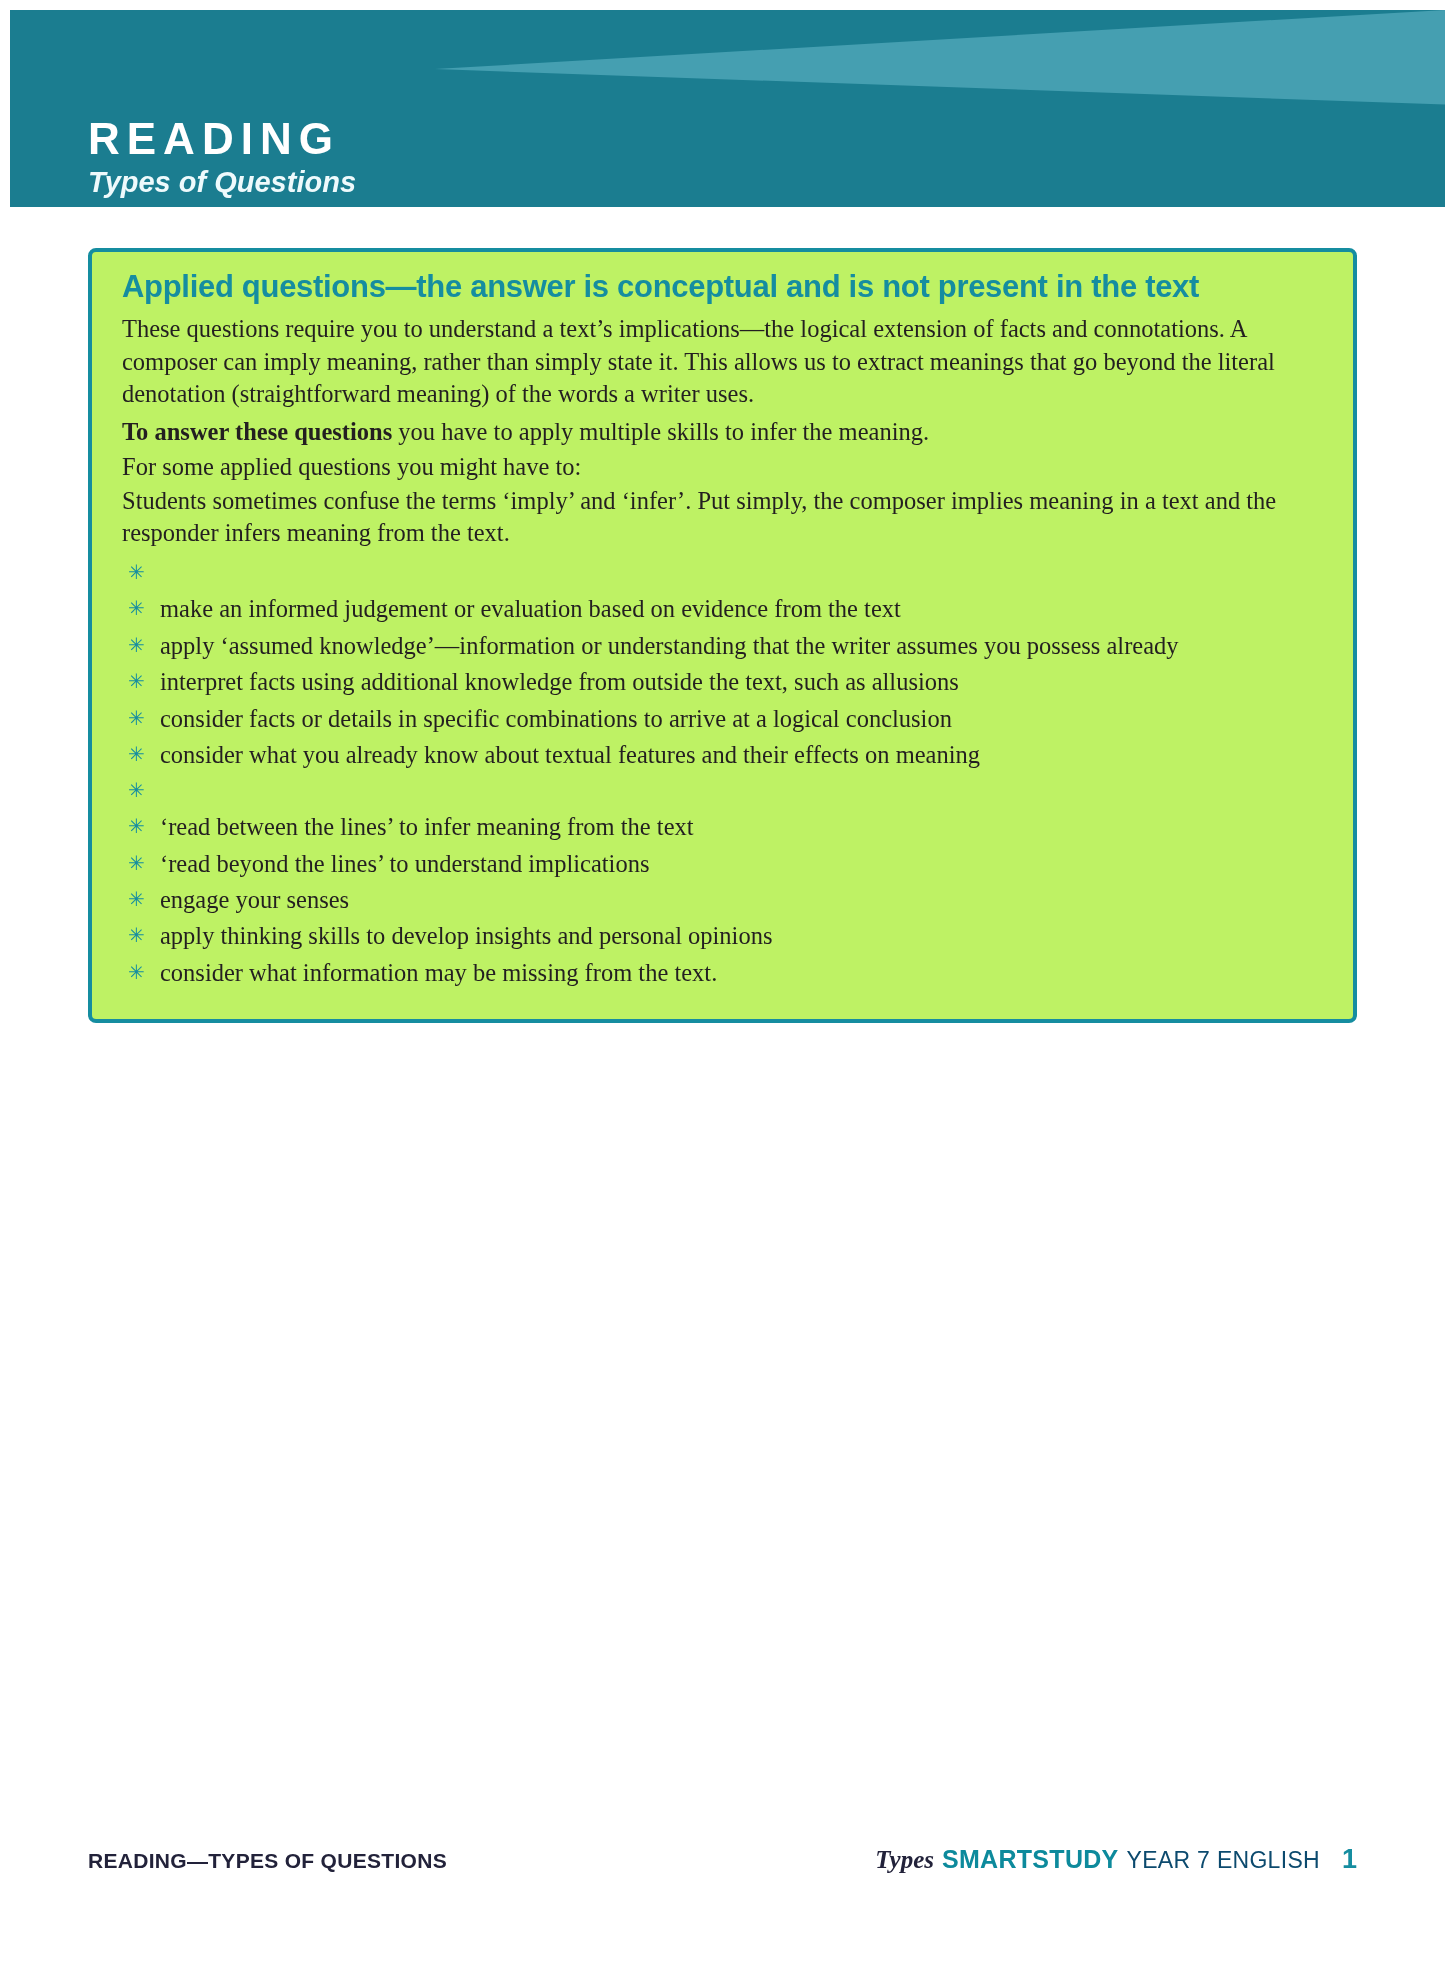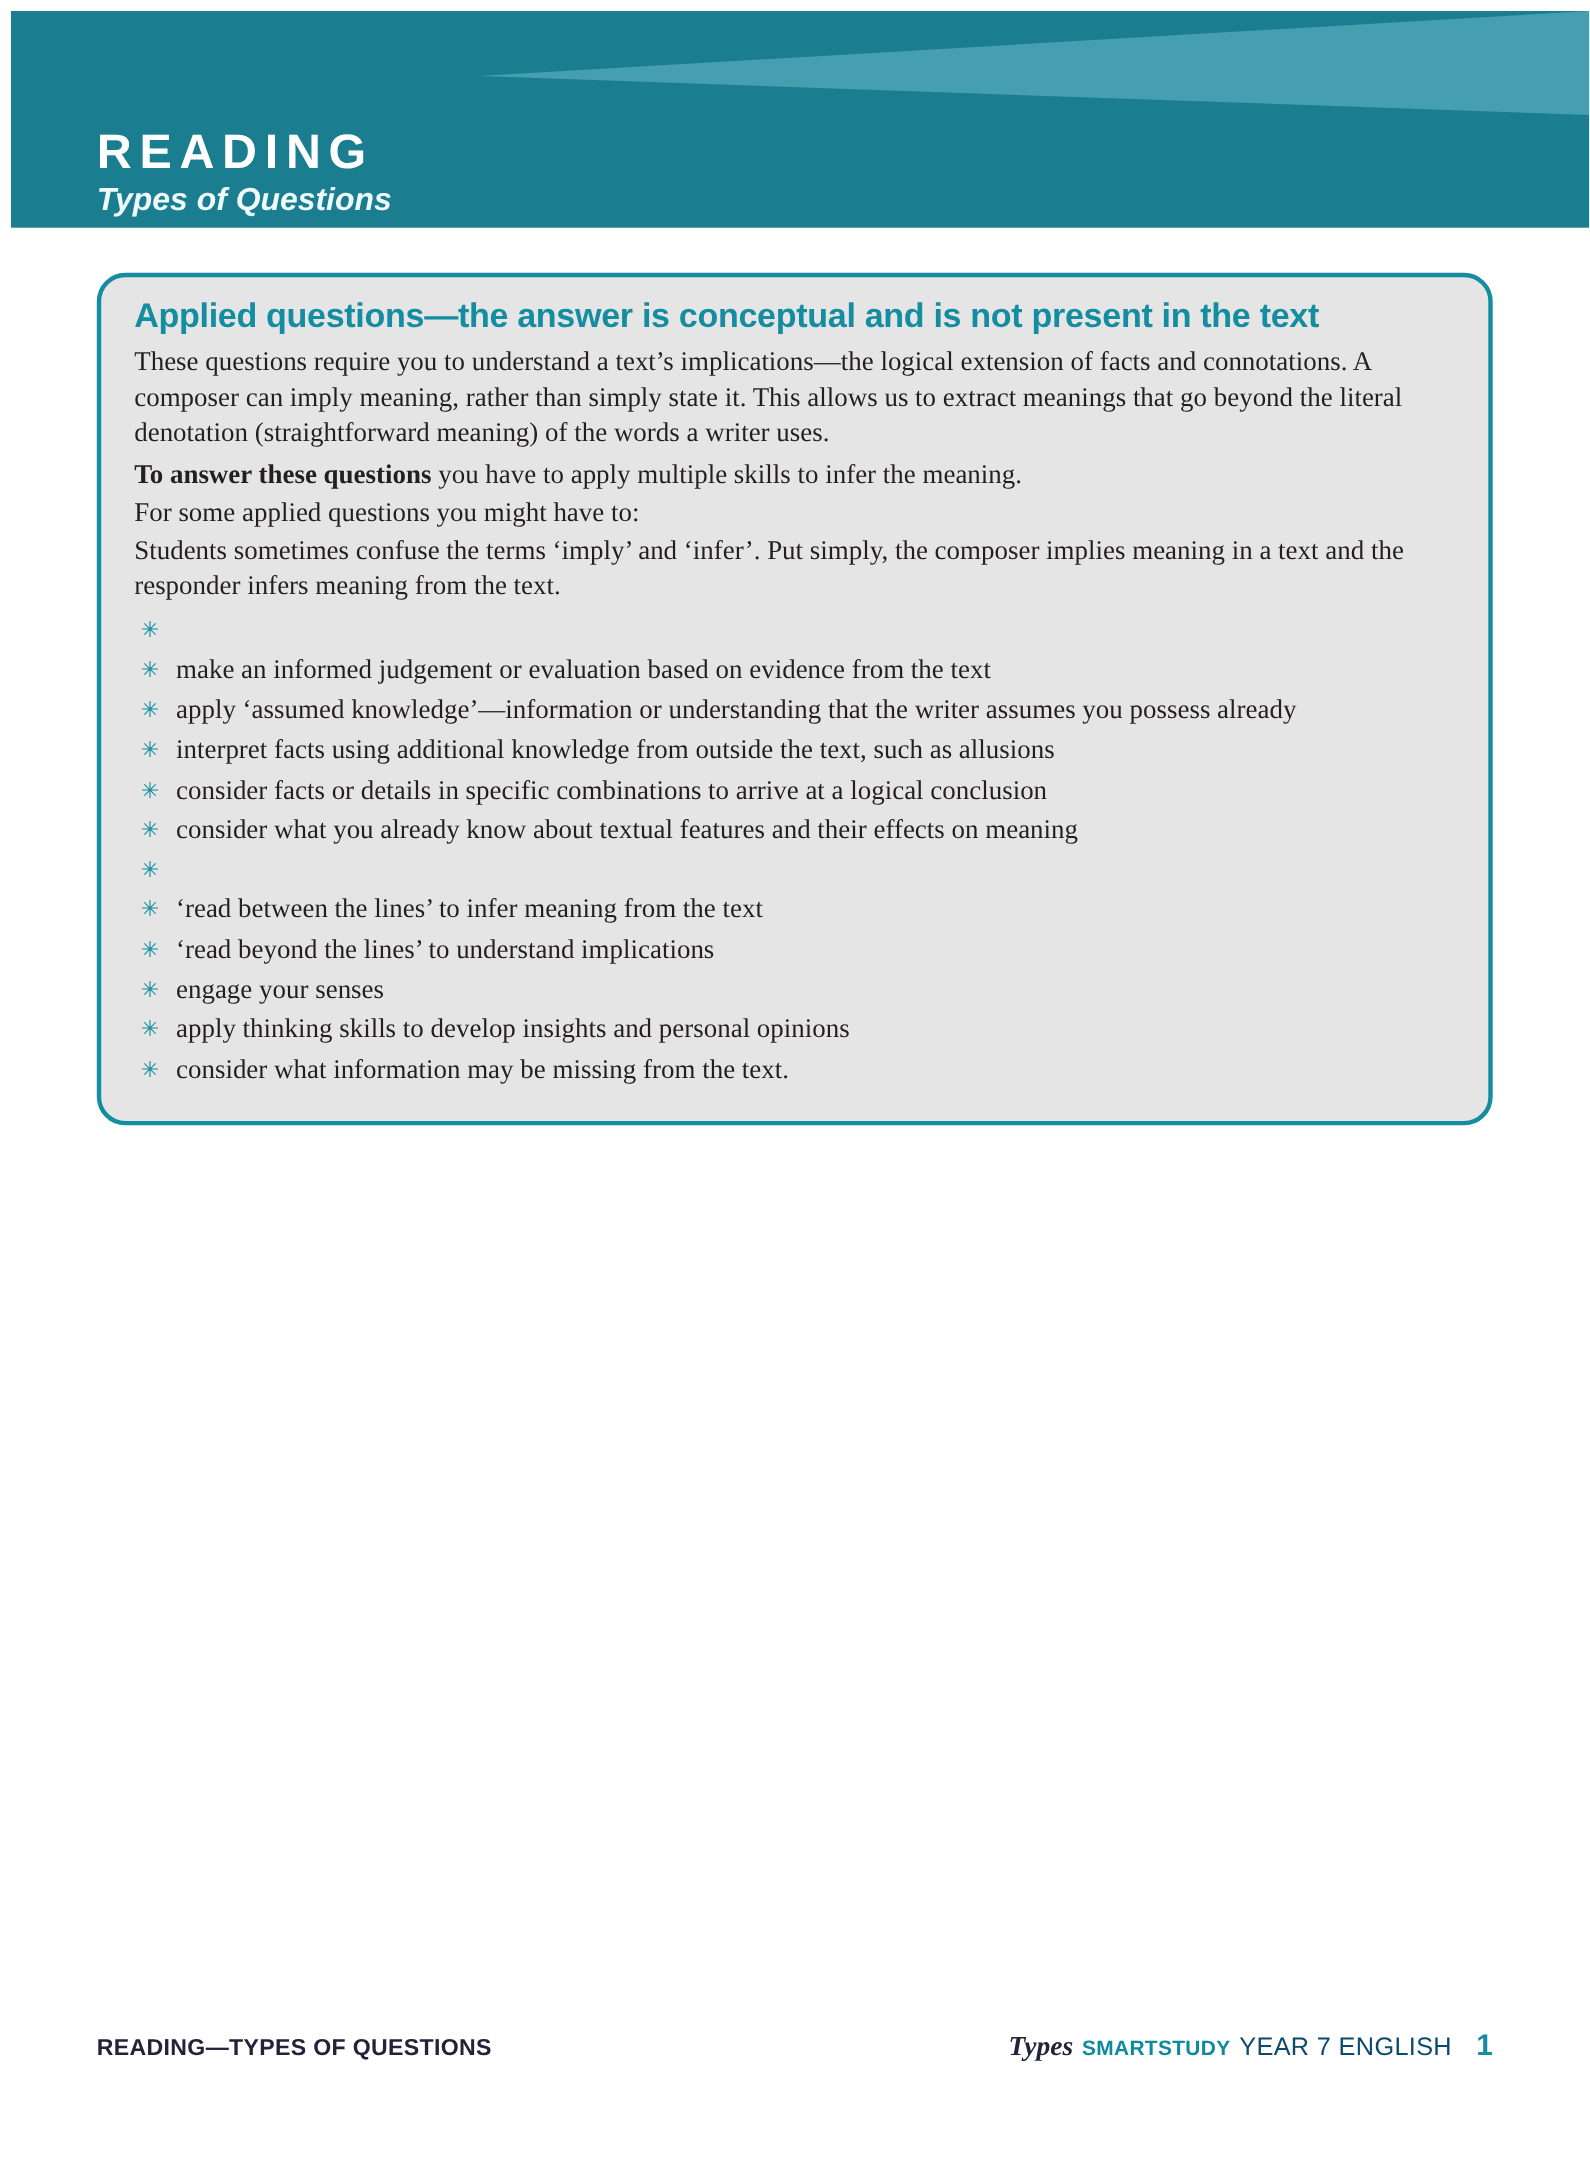--- a/index.html
+++ b/index.html
@@ -57,23 +57,23 @@
     line-height: 1.1;
   }
 
   
   .content-box {
     position: absolute;
     top: 248px;
     left: 88px;
     width: 1269px;
     min-height: 757px;
-    background: #e5e5e5;
+    background: #bef264;
     border: 4px solid #158da0;
-    border-radius: 26px;
+    border-radius: 8px;
     padding: 16px 30px 26px 30px;
   }
   .box-heading {
     font-family: "Liberation Sans", sans-serif;
     font-weight: 700;
     font-size: 31px;
     letter-spacing: -0.3px;
     color: #158da0;
     line-height: 1.2;
     margin-bottom: 8px;
@@ -135,21 +135,21 @@
   .brand-excel {
     font-family: "Liberation Serif", serif;
     font-style: italic;
     font-weight: 700;
     font-size: 25px;
     color: #22223a;
   }
   .brand-smartstudy {
     font-family: "Liberation Sans", sans-serif;
     font-weight: 700;
-    font-size: 19px;
+    font-size: 25px;
     letter-spacing: 0.3px;
     color: #0d8a9c;
     text-align: right;
   }
   .brand-suffix {
     font-family: "Liberation Sans", sans-serif;
     font-weight: 400;
     font-size: 23px;
     letter-spacing: 0.3px;
     color: #0c4a6e;

